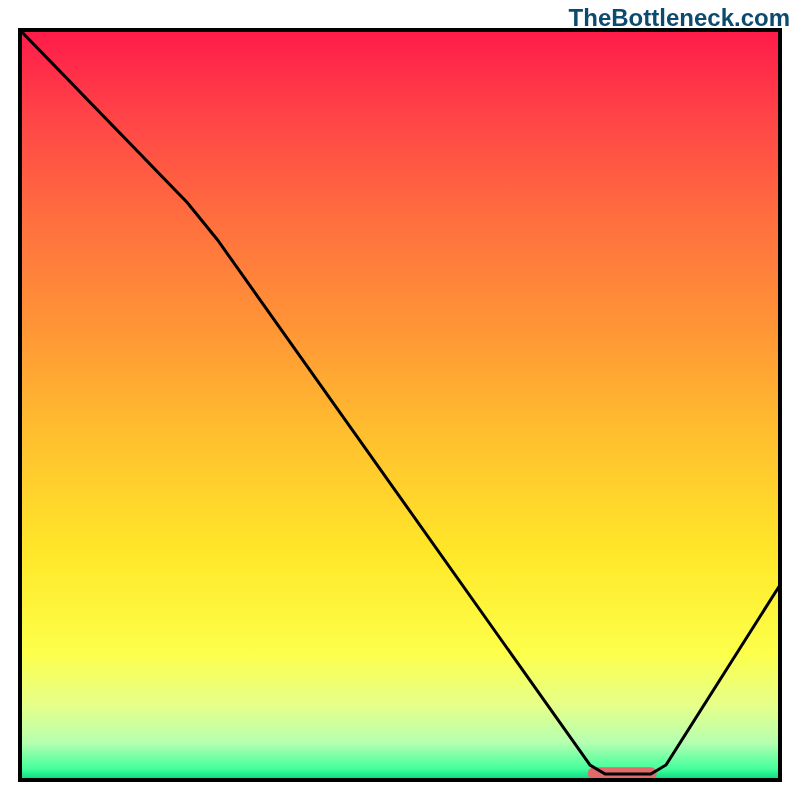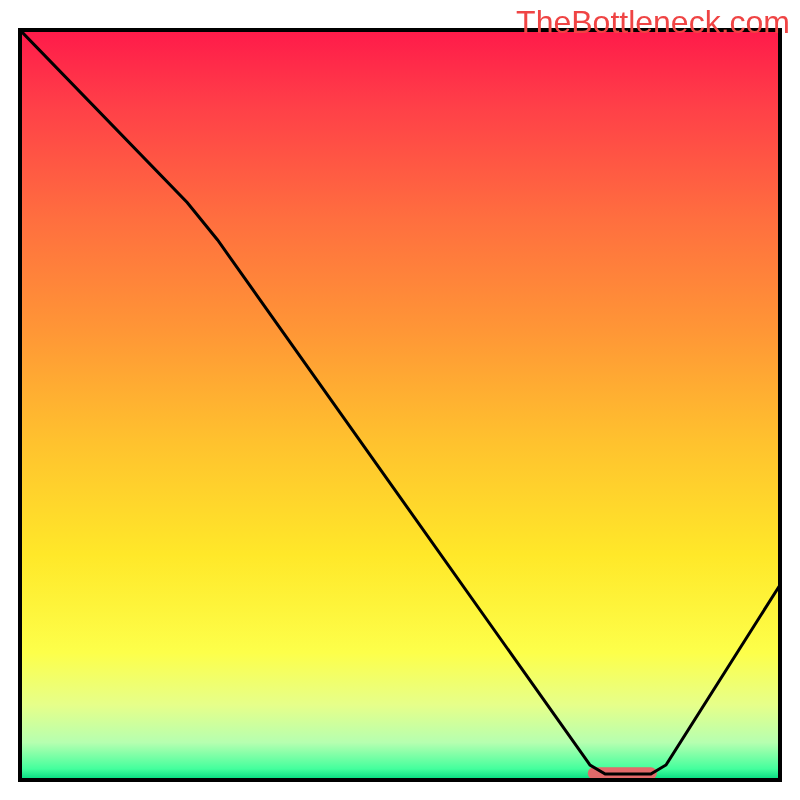--- a/index.html
+++ b/index.html
@@ -12,23 +12,23 @@
   }
   .chart-container {
     position: relative;
     width: 800px;
     height: 800px;
   }
   .watermark {
     position: absolute;
     top: 4px;
     right: 10px;
-    font-size: 32px;
-    font-weight: normal;
-    color: #ef4444;
+    font-size: 24px;
+    font-weight: bold;
+    color: #0c4a6e;
     z-index: 10;
   }
   svg {
     display: block;
   }
 </style>
 </head>
 <body>
 
 <div class="chart-container">

